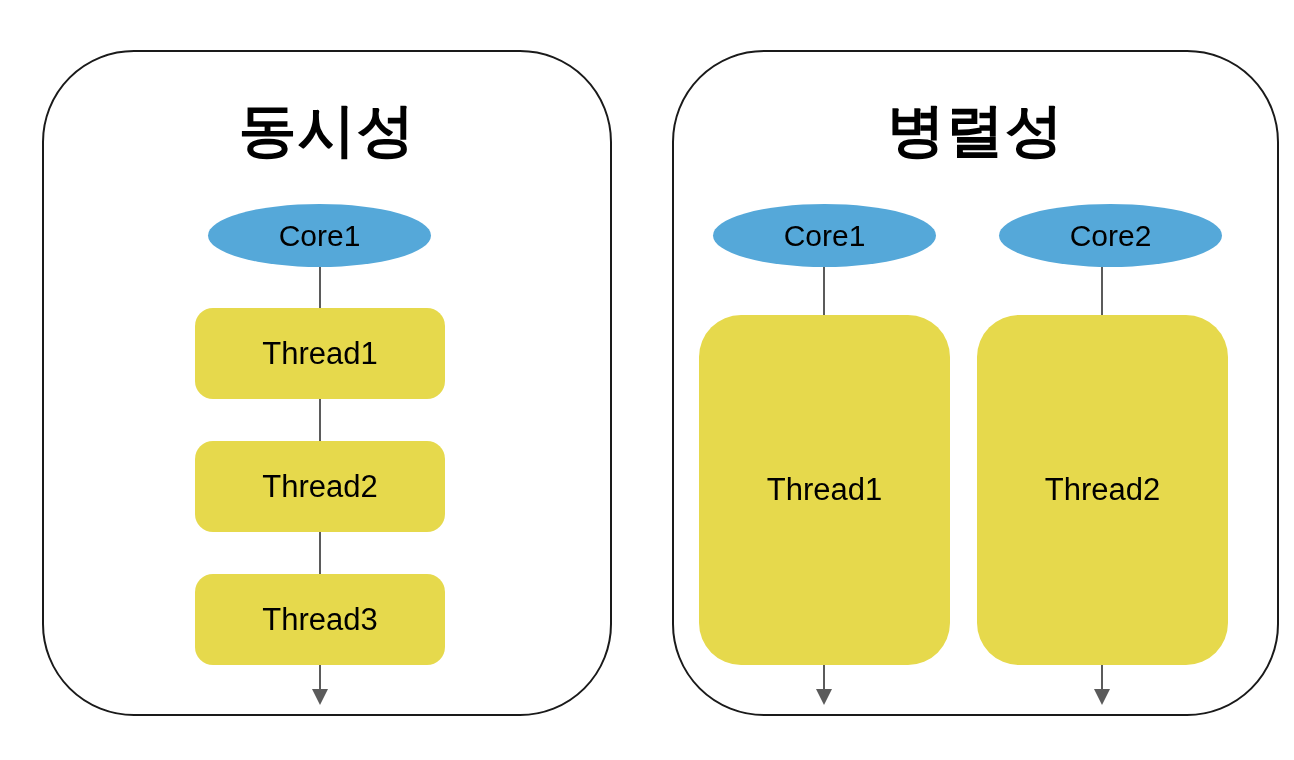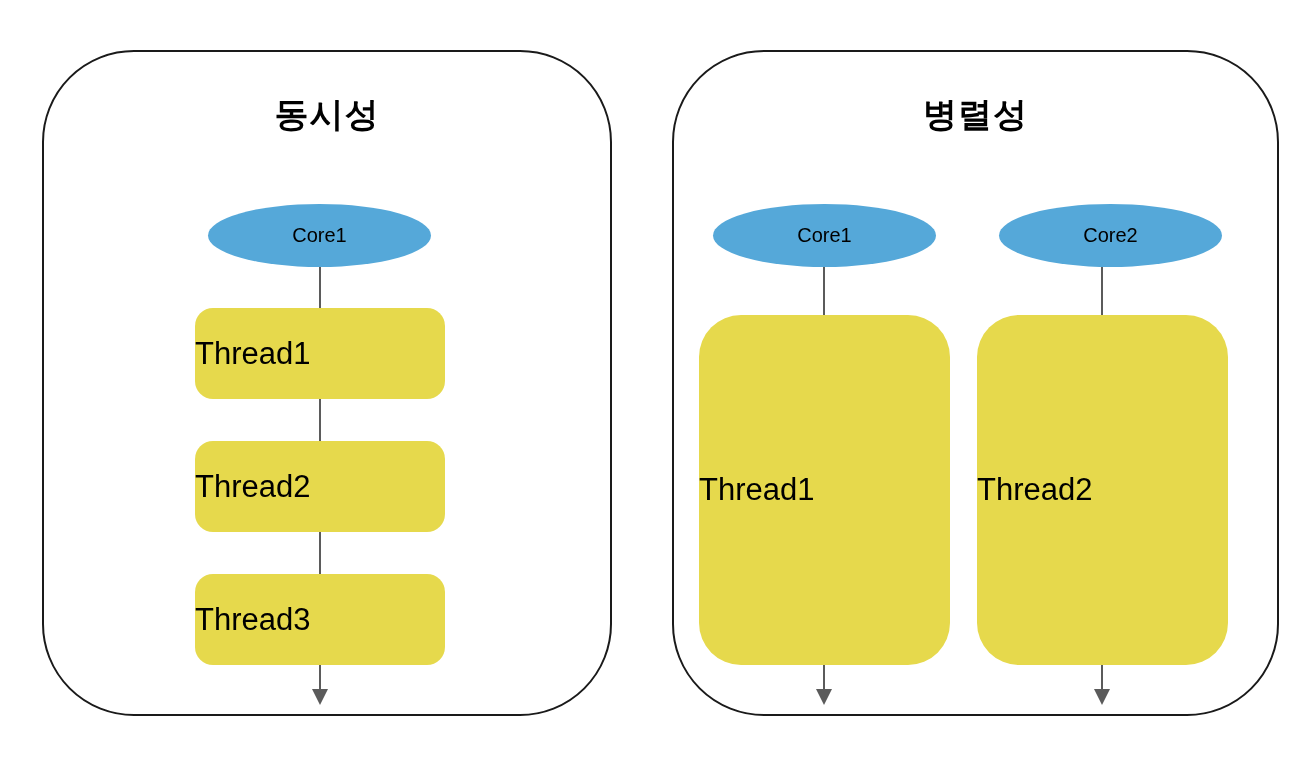--- a/index.html
+++ b/index.html
@@ -27,44 +27,45 @@
   }
   .panel.left  { left: 42px; }
   .panel.right { left: 672px; padding-left: 37px; }
 
   .panel-title {
     position: absolute;
     top: 40px;
     left: 0;
     width: 100%;
     text-align: center;
-    font-size: 34px;
+    font-size: 58px;
     font-weight: 700;
     color: var(--text, #000);
     letter-spacing: 1px;
   }
 
   .core-ellipse {
     position: absolute;
     width: 223px;
     height: 63px;
     border-radius: 50%;
     background: var(--core-fill, #55a8d9);
     display: flex;
     align-items: center;
     justify-content: center;
-    font-size: 20px;
+    font-size: 30px;
     color: var(--text, #000);
   }
 
   .thread-box {
     position: absolute;
     background: var(--thread-fill, #e6d94c);
     display: flex;
     align-items: center;
+    justify-content: center;
     font-size: 31px;
     color: var(--text, #000);
   }
   .thread-box.small {
     width: 250px;
     height: 91px;
     border-radius: 18px;
     left: 151px;
   }
   .thread-box.tall {

